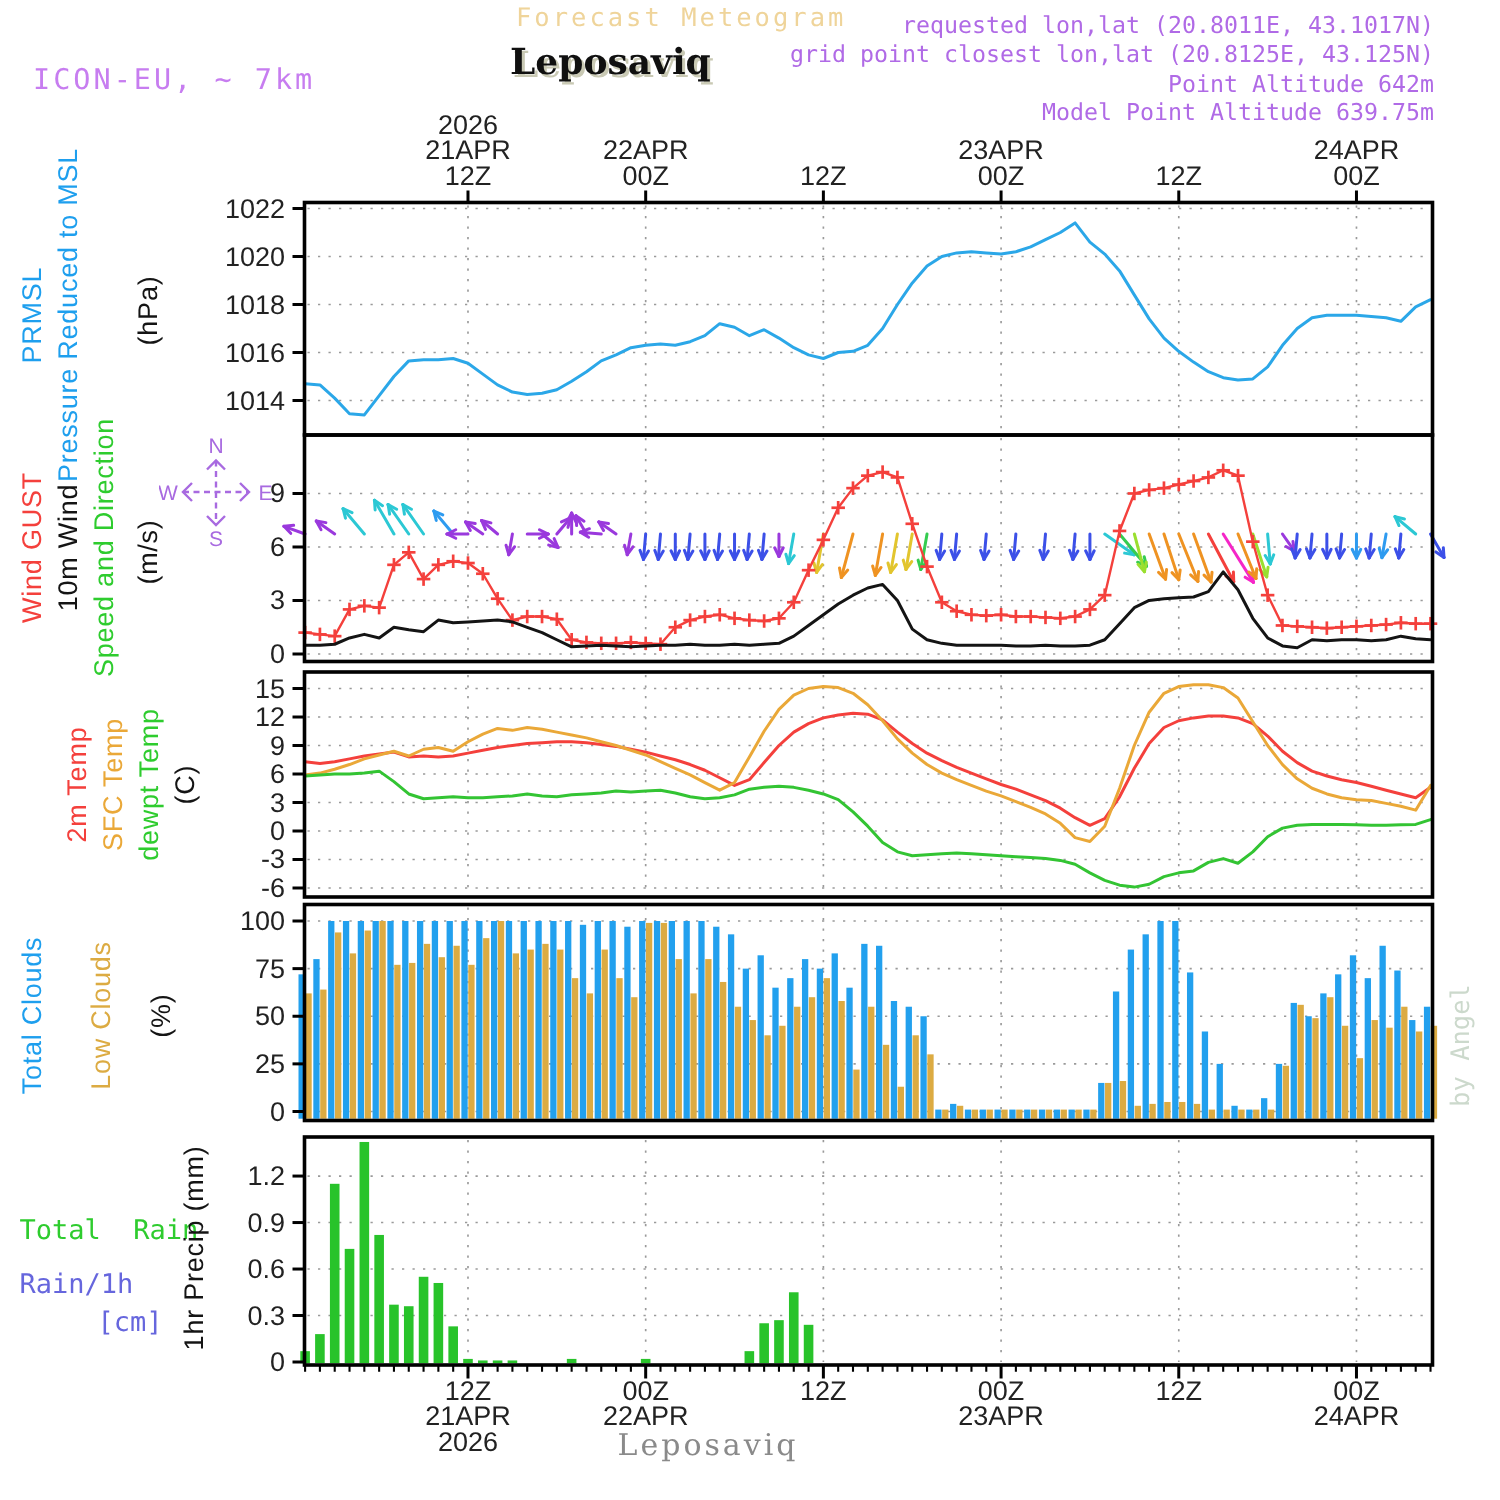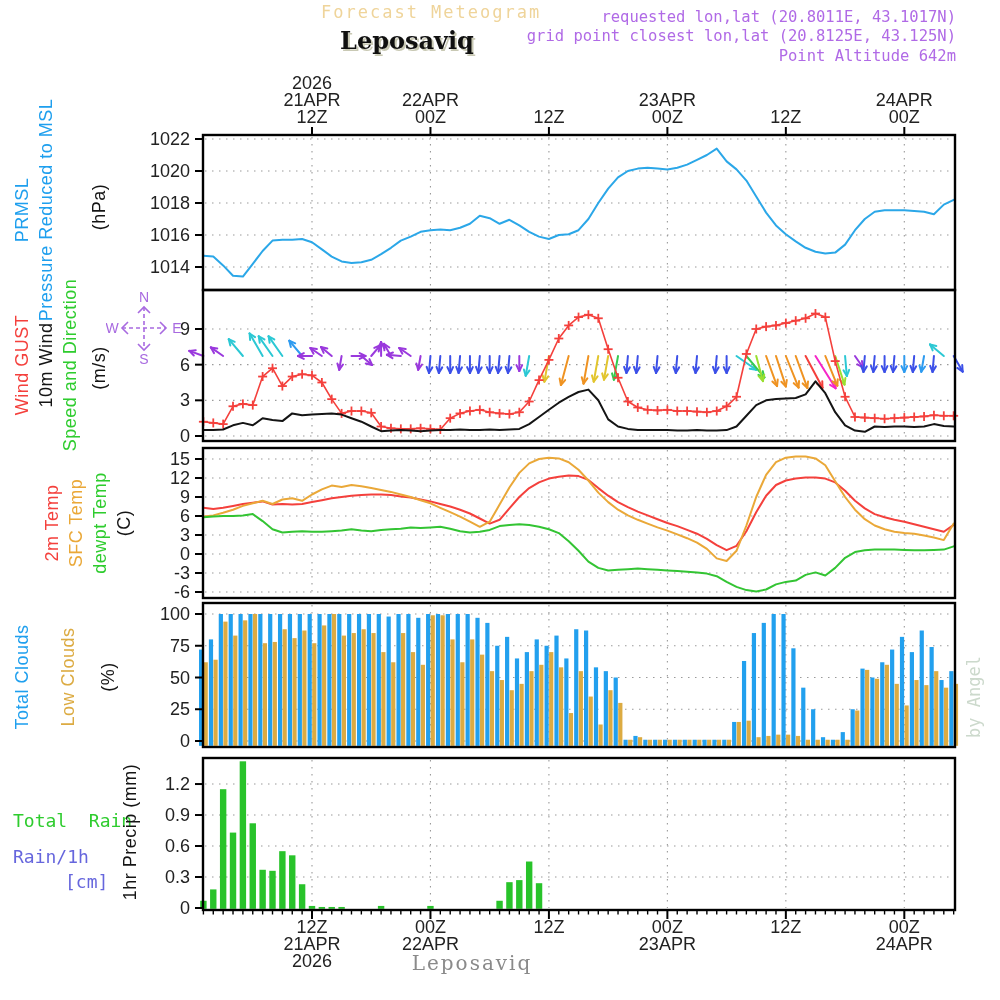--- a/index.html
+++ b/index.html
@@ -4,21 +4,21 @@
 <style>
   html,body{margin:0;padding:0;background:#fff;}
   .page{position:relative;width:1000px;height:1000px;background:#fff;overflow:hidden;
         font-family:"Liberation Sans",sans-serif;}
   .abs{position:absolute;white-space:pre;}
   .mono{font-family:"DejaVu Sans Mono",monospace;}
   .vlab{position:absolute;white-space:pre;transform:translate(-50%,-50%) rotate(-90deg);
         font-size:18px;letter-spacing:.5px;}
   .hdr-right{position:absolute;right:44px;text-align:right;color:#b06ae6;
              font-family:"DejaVu Sans Mono",monospace;font-size:15.5px;}
-  #forecast-title{left:321px;top:2px;color:#efd49a;font-size:17px;letter-spacing:2px;}
+  #forecast-title{left:344px;top:2px;color:#efd49a;font-size:17px;letter-spacing:2px;}
   #station-title{left:340px;top:26px;color:#101010;font-family:"DejaVu Serif",serif;
                  font-weight:bold;font-size:24px;text-shadow:2px 2px 0 #c9c9b4;}
   #model-label{left:22px;top:42px;color:#c77df0;font-size:19px;letter-spacing:2px;}
   #watermark{left:974px;top:697px;transform:translate(-50%,-50%) rotate(-90deg);
              color:#ccd9cc;font-size:17px;}
   #footer-station{left:472px;top:951px;transform:translateX(-50%);color:#8a8a8a;
                   font-family:"DejaVu Serif",serif;font-size:20px;letter-spacing:2px;}
   #chart{position:absolute;left:0;top:0;}
   #chart text{font-family:"Liberation Sans",sans-serif;font-size:18px;fill:#222;}
   #compass{position:absolute;left:106px;top:290px;}
@@ -27,20 +27,22 @@
 </head>
 <body>
 
 <div class="page">
 
   <div class="abs mono" id="forecast-title">Forecast Meteogram</div>
   <div class="abs" id="station-title">Leposaviq</div>
   <div class="hdr-right" style="top:8px;">requested lon,lat (20.8011E, 43.1017N)</div>
   <div class="hdr-right" style="top:27px;">grid point closest lon,lat (20.8125E, 43.125N)</div>
   <div class="hdr-right" style="top:47px;">Point Altitude 642m</div>
+  <div class="hdr-right" style="top:66px;">Model Point Altitude 639.75m</div>
+  <div class="abs mono" id="model-label">ICON-EU, ~ 7km</div>
 
   <div class="vlab" style="left:22px;top:210px;color:#1e9fee;">PRMSL</div>
   <div class="vlab" style="left:46px;top:210px;color:#1e9fee;">Pressure Reduced to MSL</div>
   <div class="vlab" style="left:99px;top:207px;color:#141414;">(hPa)</div>
 
   <div class="vlab" style="left:22px;top:365px;color:#f4403c;">Wind GUST</div>
   <div class="vlab" style="left:46px;top:365px;color:#141414;">10m Wind</div>
   <div class="vlab" style="left:70px;top:365px;color:#2ecc2e;">Speed and Direction</div>
   <div class="vlab" style="left:99px;top:368px;color:#141414;">(m/s)</div>
 

